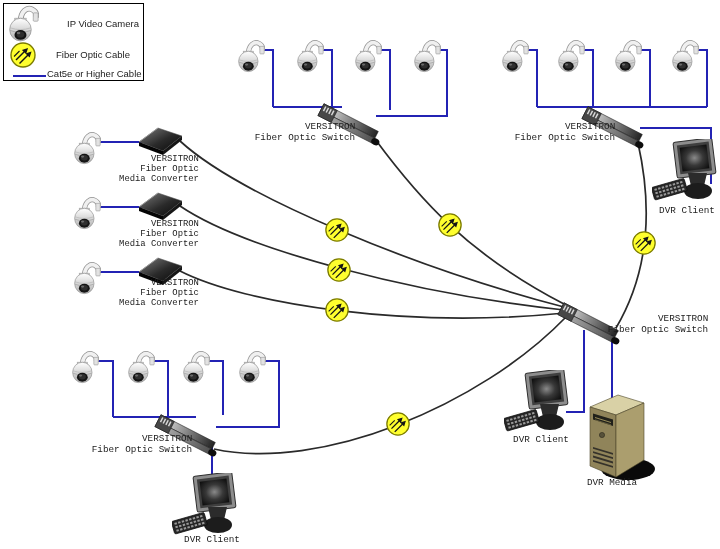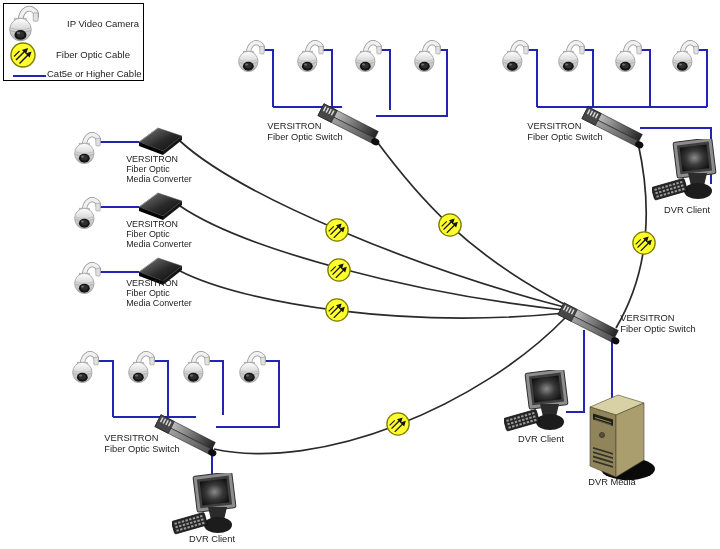--- a/index.html
+++ b/index.html
@@ -1,20 +1,20 @@
 <!DOCTYPE html>
 <html><head>
 <meta charset="utf-8">
 <style>
   html,body{margin:0;padding:0;background:#fff;}
   .canvas{position:relative;width:720px;height:549px;background:#ffffff;overflow:hidden;
           font-family:"Liberation Sans",sans-serif;}
   .canvas > svg{position:absolute;left:0;top:0;}
-  .lbl{position:absolute;transform:translateX(-50%);text-align:left;
-       font-size:9.3px;line-height:11px;color:#1c1c1c;white-space:nowrap;}
+  .lbl{position:absolute;transform:translateX(-50%);text-align:right;
+       font-size:9.3px;line-height:11px;color:#1c1c1c;white-space:nowrap;font-family:Liberation Mono, monospace;}
   .lbl.small{font-size:8.9px;line-height:9.8px;}
   .lbl span{display:block;}
   .legend-box{position:absolute;left:3px;top:3px;width:141px;height:78px;
               border:1px solid #000;background:#fff;box-sizing:border-box;}
   .legend-label{position:absolute;font-size:9.5px;color:#1c1c1c;white-space:nowrap;}
   .legend-icon{position:absolute;}
   .legend-line{position:absolute;left:9px;top:71px;width:33px;height:2px;}
 </style>
 </head>
 <body>

